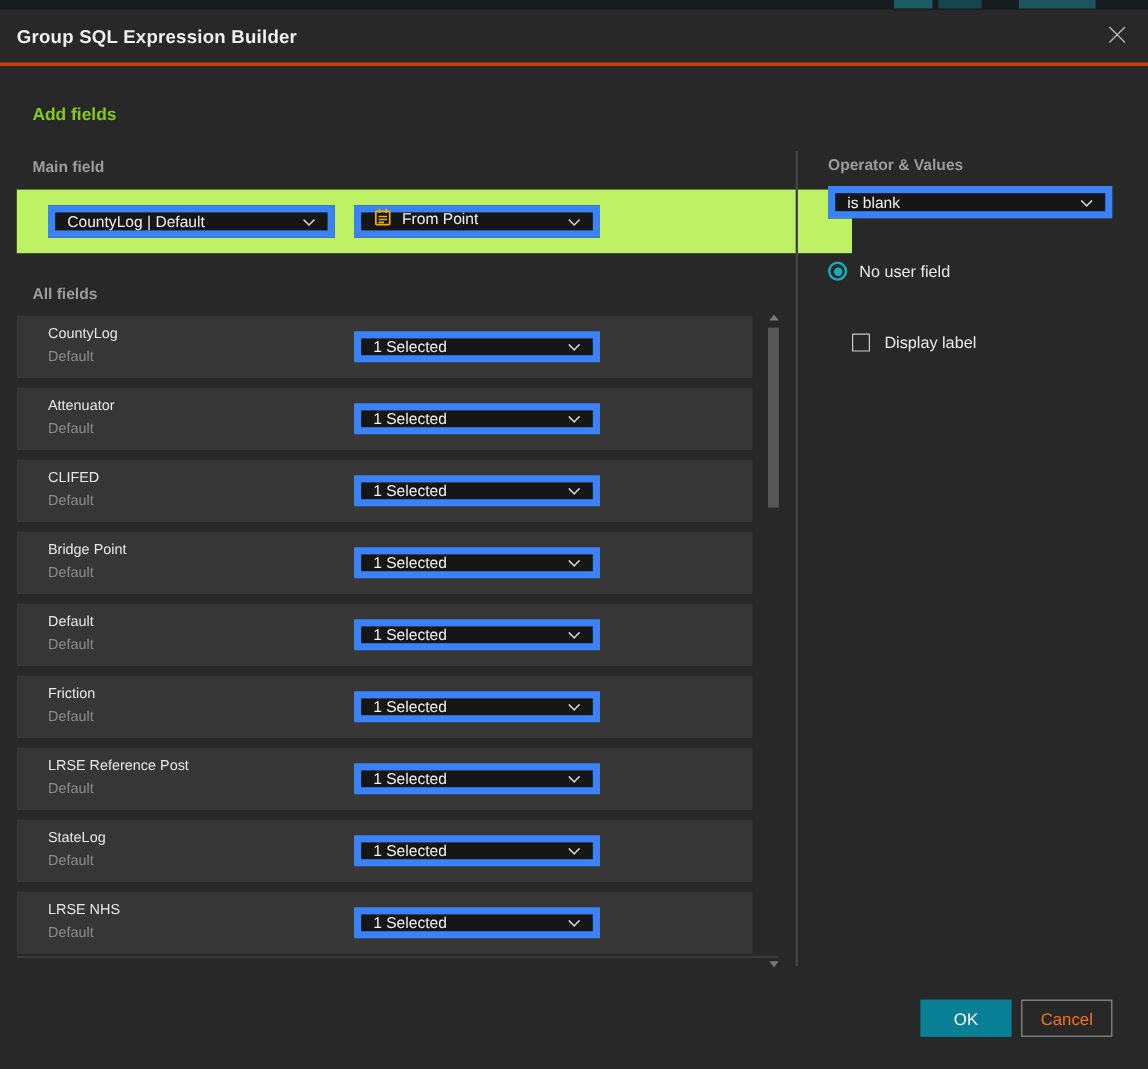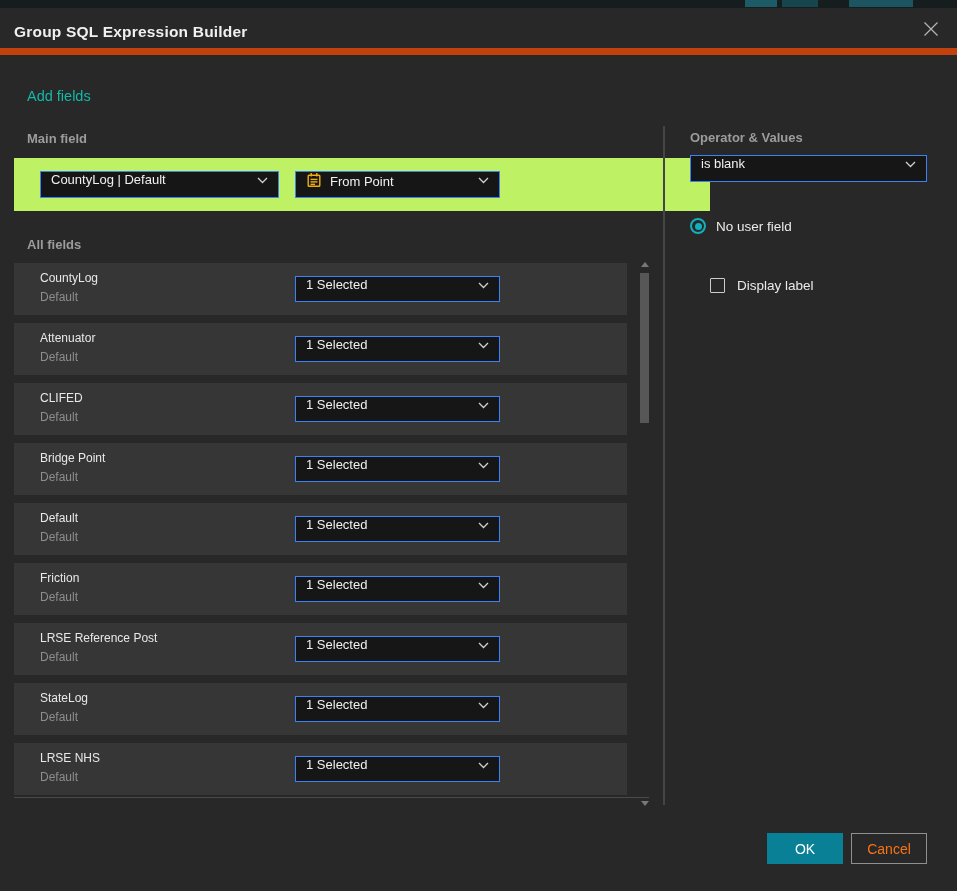--- a/index.html
+++ b/index.html
@@ -9,35 +9,35 @@
     font-family:"Liberation Sans", sans-serif;
     background:#191919;
     -webkit-font-smoothing:antialiased;
   }
   
   .backdrop { position:absolute; top:0; left:0; width:957px; height:8px; background:#161d1e; }
   .backdrop .frag { position:absolute; top:0; height:7px; }
 
   .dialog { position:absolute; top:8px; left:0; width:957px; height:883px; background:#282828; }
 
-  .dlg-header { position:absolute; top:0; left:0; width:957px; height:47px; border-bottom:7px solid #c2410c; }
+  .dlg-header { position:absolute; top:0; left:0; width:957px; height:47px; border-bottom:3px solid #c2410c; }
   .dlg-title { position:absolute; left:14px; top:0; line-height:47px; font-size:15.5px; font-weight:600; color:#f0f0f0; letter-spacing:.2px; }
   .close-btn { position:absolute; right:15px; top:12px; width:22px; height:22px; display:flex; align-items:center; justify-content:center; cursor:pointer; }
 
-  .h-addfields { position:absolute; left:27px; top:80px; font-size:14.5px; font-weight:400; color:#14b8a6; }
+  .h-addfields { position:absolute; left:27px; top:80px; font-size:14.5px; font-weight:700; color:#84cc16; }
   .lbl { position:absolute; font-size:13px; font-weight:600; color:#9c9c9c; }
   .lbl-mainfield { left:27px; top:123px; }
   .lbl-allfields { left:27px; top:229px; }
   .lbl-operator  { left:690px; top:122px; }
 
   .main-band { position:absolute; left:14px; top:150px; width:696px; height:53px; background:#bef264; }
 
   .dropdown {
-    position:absolute; height:27px; background:#161616; border:1px solid #3b82f6;
-    display:flex; align-items:flex-start; justify-content:space-between;
+    position:absolute; height:27px; background:#161616; border:6px solid #3b82f6;
+    display:flex; align-items:flex-end; justify-content:space-between;
     padding:0 10px; color:#f0f0f0; font-size:13px; cursor:pointer;
   }
   .dropdown .dd-left { display:flex; align-items:center; gap:8px; overflow:hidden; white-space:nowrap; }
   .dd-layer { left:26px; top:13px; width:239px; }
   .dd-field { left:281px; top:13px; width:205px; }
 
   .list { position:absolute; left:0; top:0; }
   .row { position:absolute; left:14px; width:613px; height:52px; background:#363636; }
   .row-title { position:absolute; left:26px; top:8px;  font-size:12px; color:#e8e8e8; }
   .row-sub   { position:absolute; left:26px; top:27px; font-size:12px;   color:#8d8d8d; }

